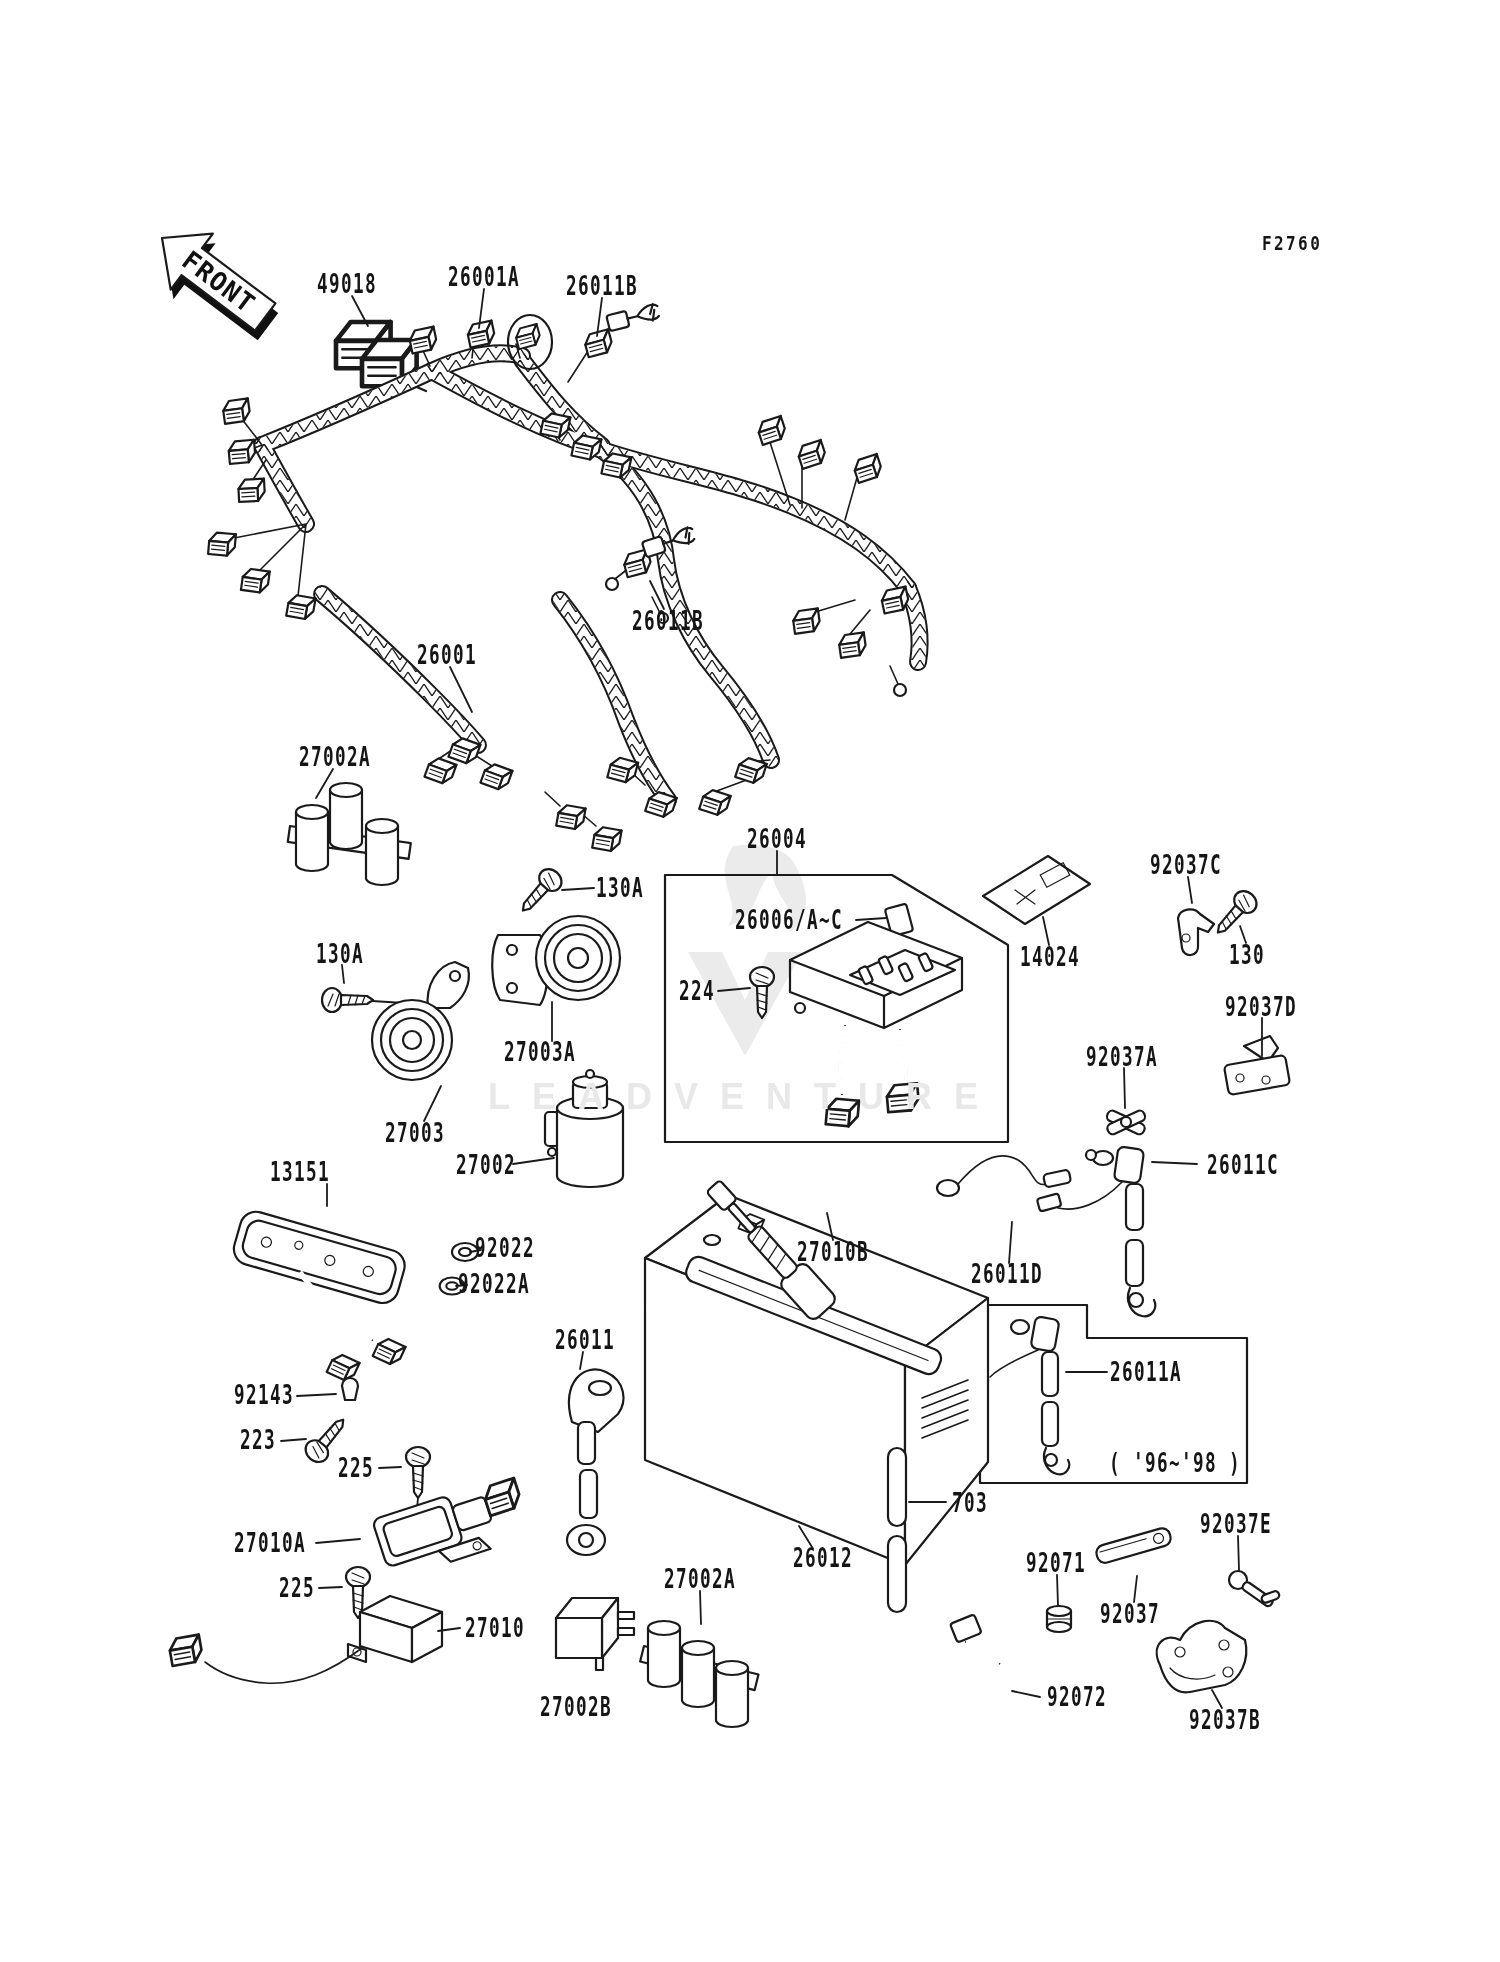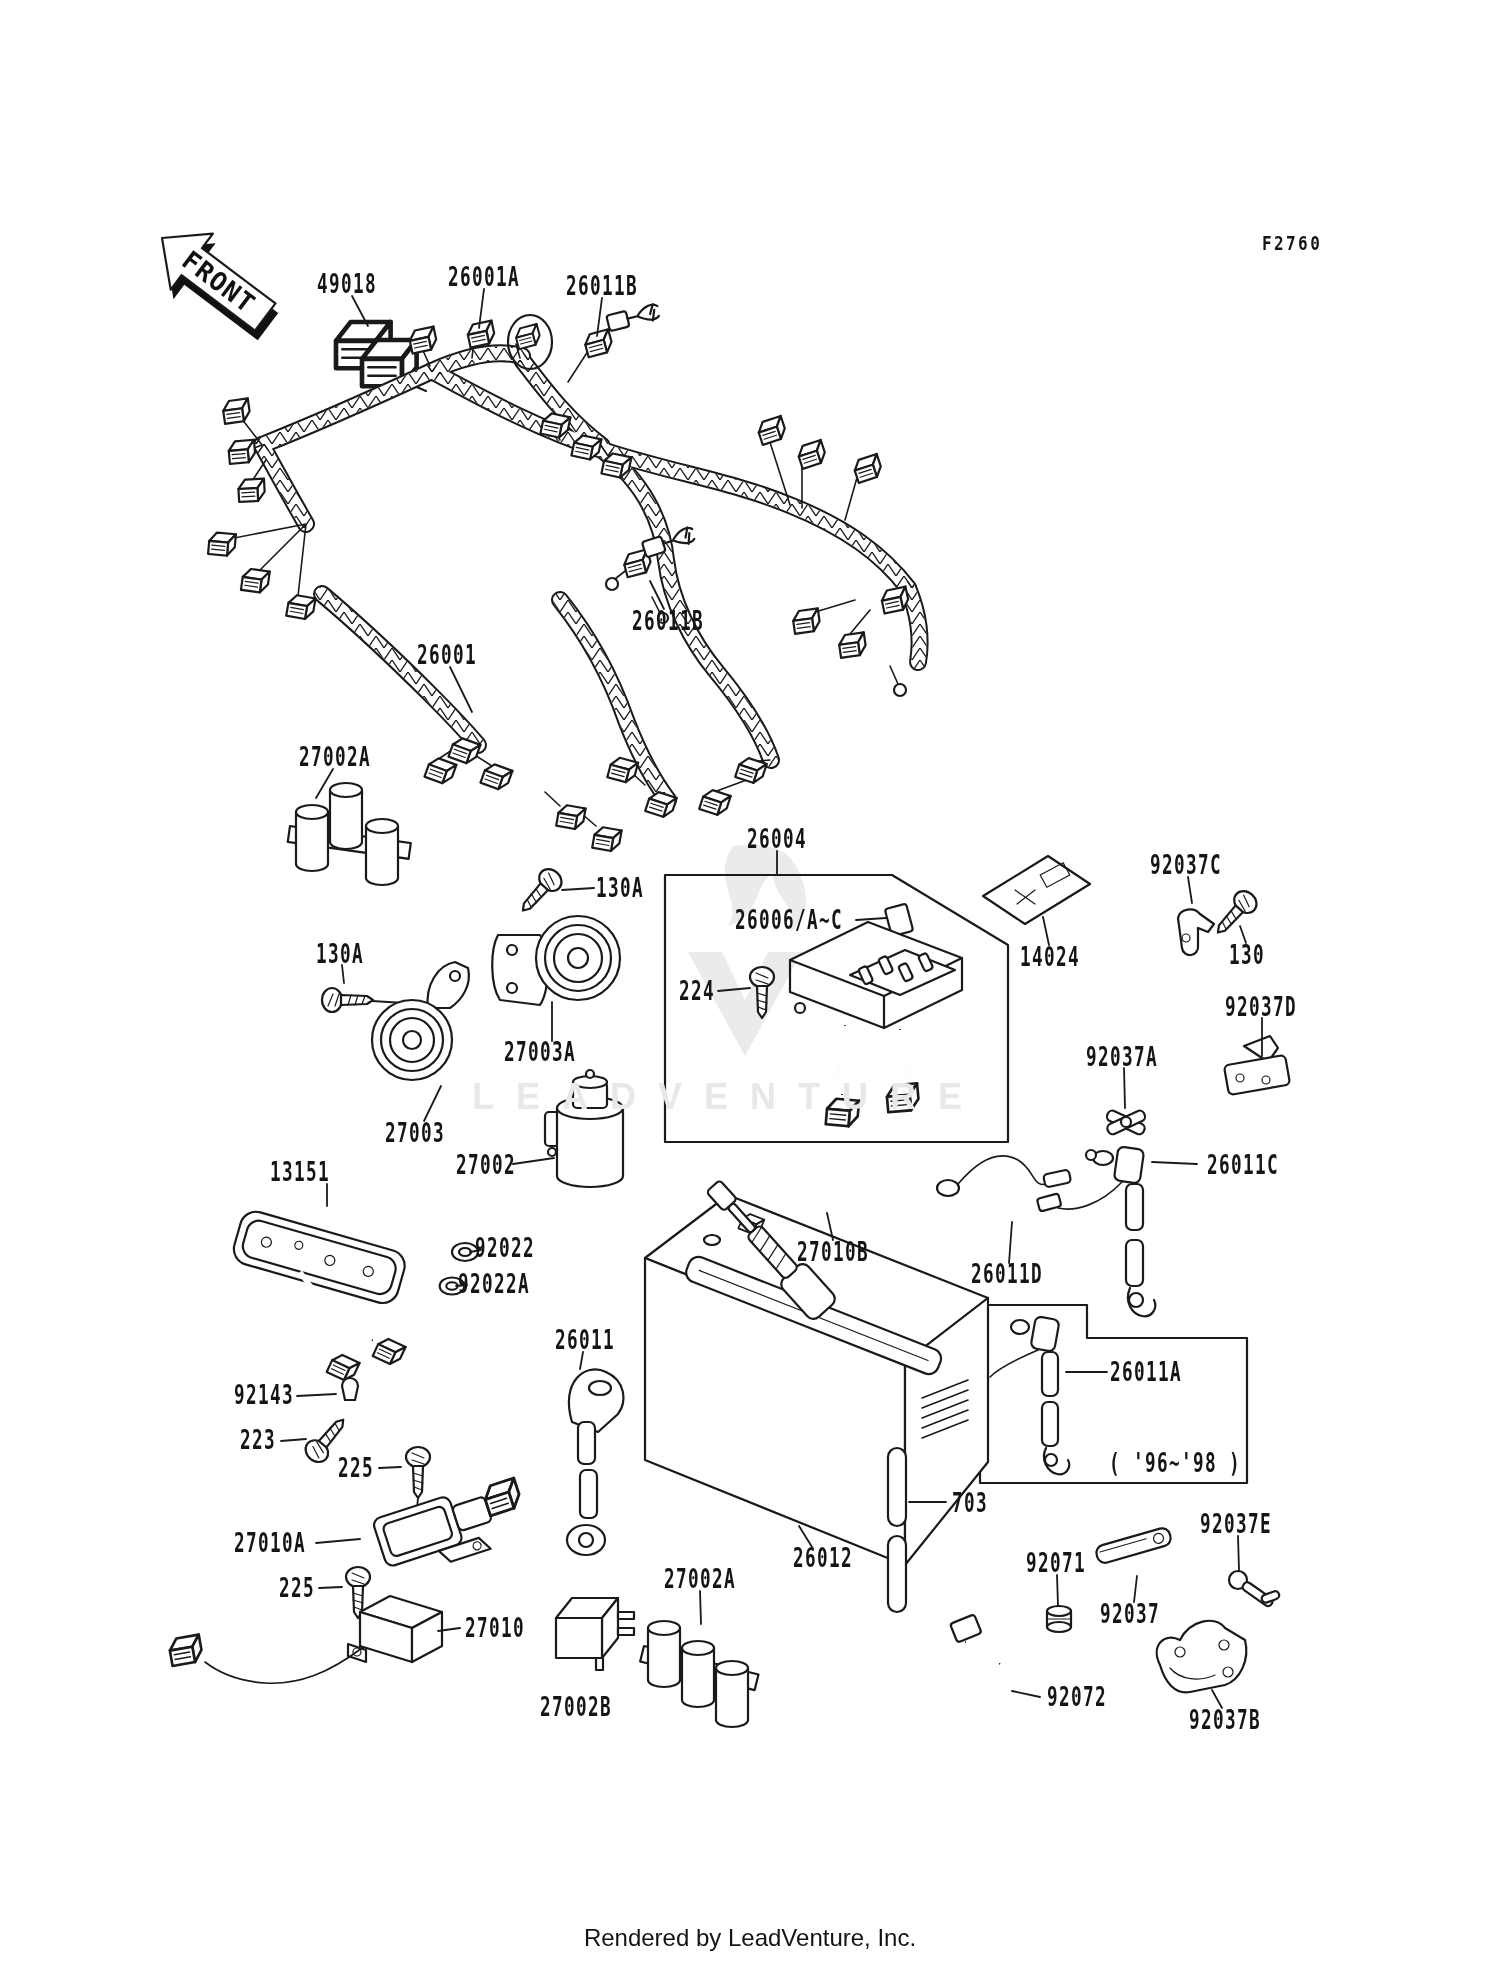--- a/index.html
+++ b/index.html
@@ -17,21 +17,21 @@
   .trunk-b{stroke:url(#braid);stroke-width:14;fill:none;stroke-linecap:round;}
   .wm{fill:#ebebeb;}
   
   .part-label{position:absolute;transform:translate(-50%,-50%) scaleX(.68);
      font:700 26px "DejaVu Sans Mono",monospace;letter-spacing:2px;color:#151515;
      white-space:nowrap;}
   #figure-code{position:absolute;left:1262px;top:231px;font:700 20px "DejaVu Sans Mono",monospace;
      letter-spacing:3px;color:#151515;transform:scaleX(.8);transform-origin:left top;}
   #footer-credit{position:absolute;left:0;top:1924px;width:100%;text-align:center;
      font:400 24px "Liberation Sans",sans-serif;color:#141414;}
-  #watermark-text{position:absolute;left:472px;top:1076px;font:700 36px "Liberation Sans",sans-serif;
+  #watermark-text{position:absolute;left:488px;top:1076px;font:700 36px "Liberation Sans",sans-serif;
      letter-spacing:22px;color:#e8e8e8;}
 </style>
 </head>
 <body>
 
 <div id="page">
 
 <svg width="1500" height="1962" viewBox="0 0 1500 1962">
   <defs>
     <pattern id="braid" width="16" height="12" patternUnits="userSpaceOnUse">
@@ -495,15 +495,14 @@
       <div class="part-label" style="left: 823px; top: 1558px;">26012</div>
       <div class="part-label" style="left: 700px; top: 1579px;">27002A</div>
       <div class="part-label" style="left: 1056px; top: 1563px;">92071</div>
       <div class="part-label" style="left: 1130px; top: 1614px;">92037</div>
       <div class="part-label" style="left: 1236px; top: 1524px;">92037E</div>
       <div class="part-label" style="left: 576px; top: 1707px;">27002B</div>
       <div class="part-label" style="left: 1077px; top: 1697px;">92072</div>
       <div class="part-label" style="left: 1225px; top: 1720px;">92037B</div>
     </div>
 
-<div id="footer-credit">Rendered by LeadVenture, Inc.</div>
 
 </div>
 
 </body></html>

